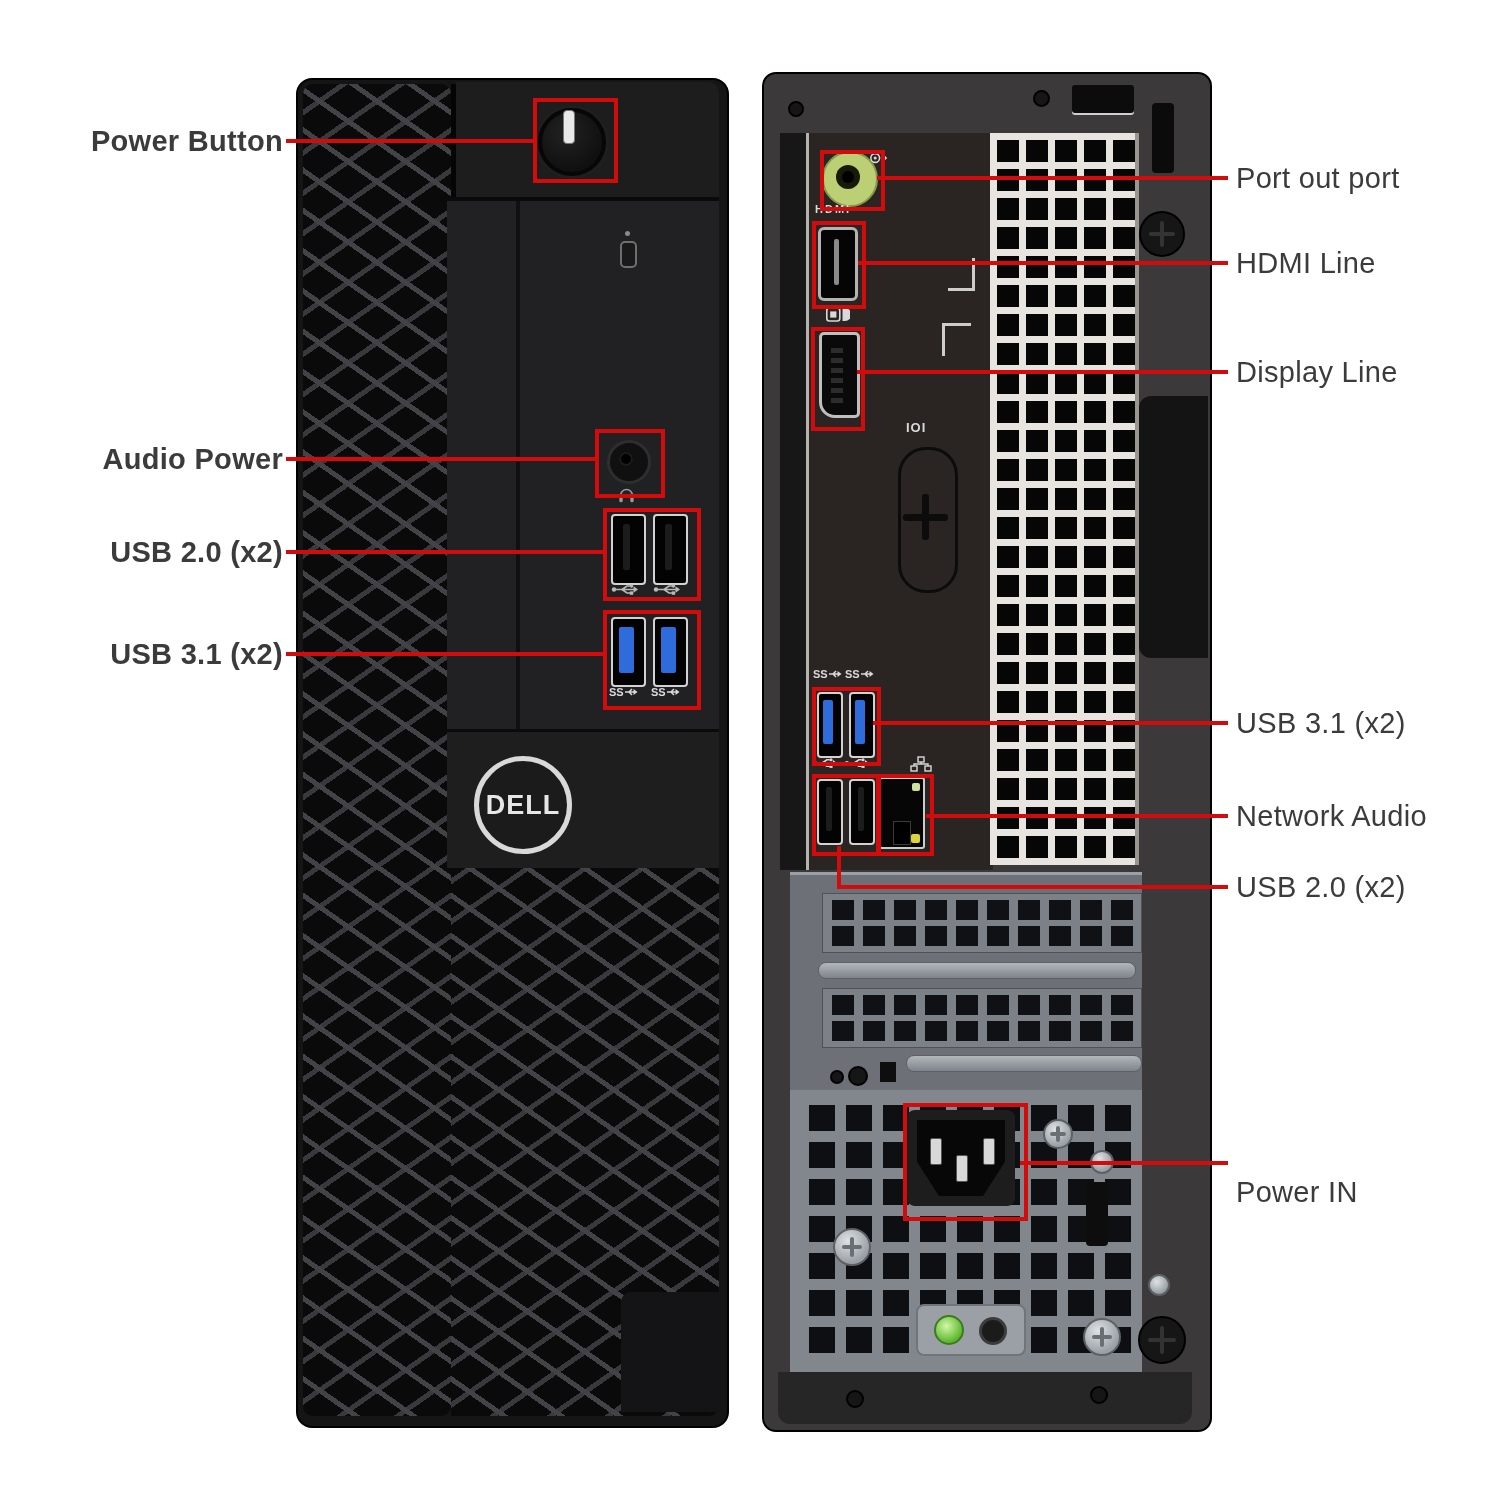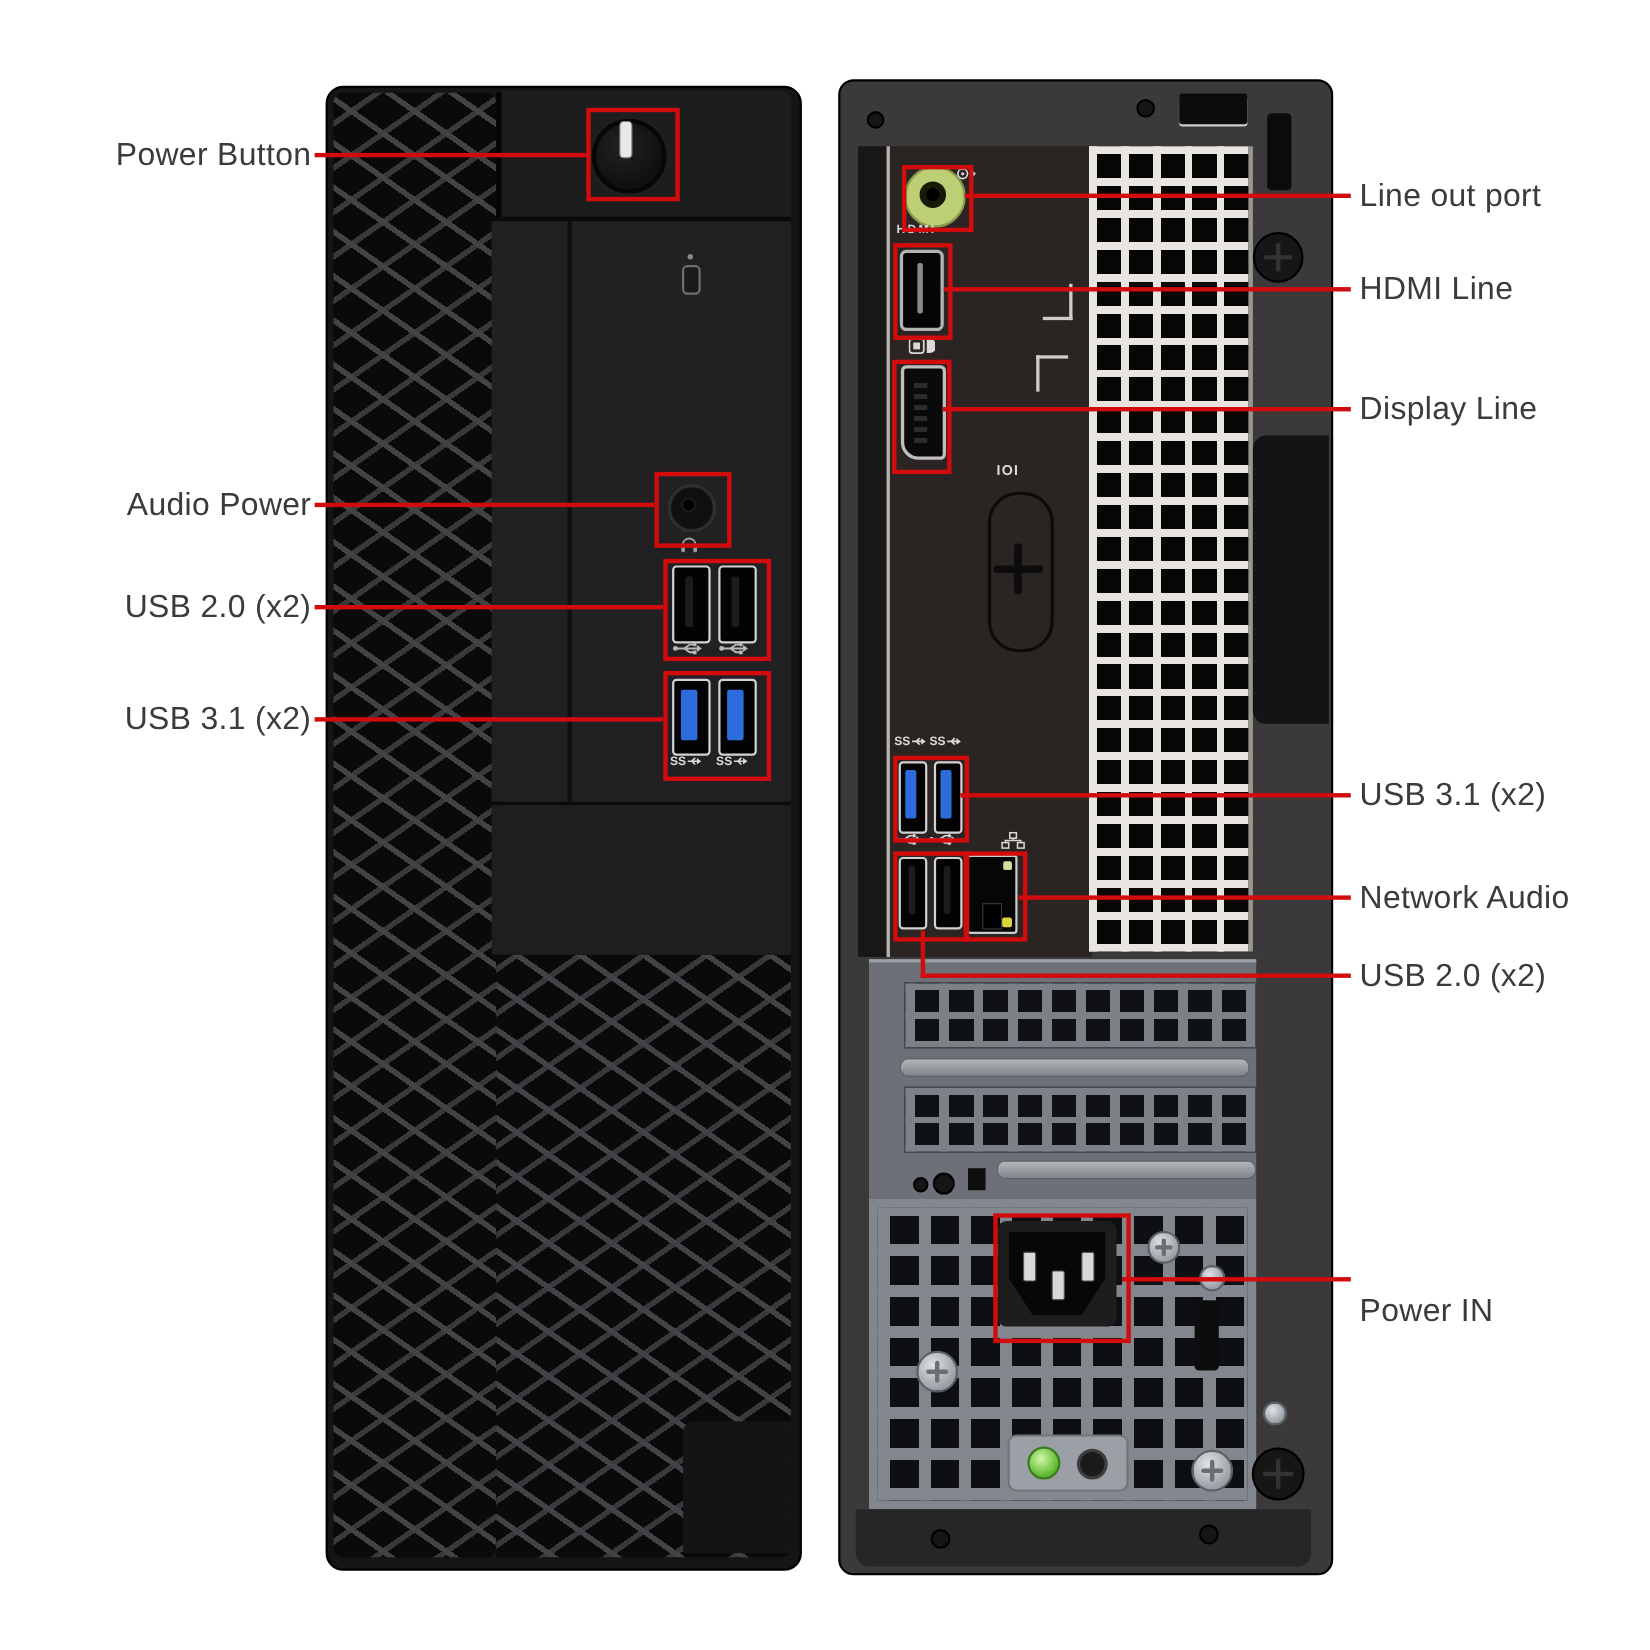--- a/index.html
+++ b/index.html
@@ -3,21 +3,21 @@
 <meta charset="utf-8">
 <style>
   html,body{margin:0;padding:0;background:#ffffff;}
   #stage{position:relative;width:1500px;height:1500px;background:#ffffff;overflow:hidden;
          font-family:"Liberation Sans","DejaVu Sans",sans-serif;}
   .abs{position:absolute;}
 
   
   .callout-label{position:absolute;font-size:29px;font-weight:500;color:#3b3b3b;
                  letter-spacing:.3px;white-space:nowrap;line-height:40px;z-index:60;}
-  .lbl-left{right:1217px;text-align:right;}
+  .lbl-left{right:1217px;text-align:right;font-weight:bold;}
   .lbl-right{left:1236px;text-align:left;}
   .redline{position:absolute;height:4px;background:#d20b0d;z-index:55;}
   .redline-v{position:absolute;width:4px;background:#d20b0d;z-index:55;}
   .redbox{position:absolute;border:4px solid #d20b0d;z-index:50;}
 
   
   .ft-body{left:296px;top:78px;width:429px;height:1346px;background:#151515;border:2px solid #000;border-radius:16px;}
   .mesh{background-color:#0a0a0b;
         background-image:
           repeating-linear-gradient(35deg, rgba(0,0,0,0) 0 28px, #434347 28px 33px),
@@ -189,20 +189,23 @@
       </svg>
   </div>
   <div class="abs ss-mark" style="left:651px;top:686px;">
     <span>SS</span>
     <svg class="icon" width="13" height="10" viewBox="0 0 13 10">
         <path d="M0 5 H9 M4 5 L7 2 M4 5 L7 8" stroke="#d9d9d9" stroke-width="1.5" fill="none"></path>
         <path d="M8.5 2 12.5 5 8.5 8 z" fill="#d9d9d9"></path>
       </svg>
   </div>
 
+  <div class="abs badge-circle">
+    <span class="badge-text">DELL</span>
+  </div>
 
   <div class="abs bt-body"></div>
   <div class="abs screw-dark" style="left:788px;top:101px;width:12px;height:12px;"></div>
   <div class="abs screw-dark" style="left:1033px;top:90px;width:13px;height:13px;"></div>
   <div class="abs bt-notch"></div>
   <div class="abs bt-slot-top"></div>
   <div class="abs bt-leftstrip"></div>
   <div class="abs bt-io"></div>
   <div class="abs vent"></div>
   <div class="abs vent-edge"></div>
@@ -356,21 +359,21 @@
   <div class="redline" style="left:926px;top:814px;width:302px;"></div>
   <div class="redline-v" style="left:837px;top:846px;height:43px;"></div>
   <div class="redline" style="left:837px;top:885px;width:391px;"></div>
   <div class="redline" style="left:1020px;top:1161px;width:208px;"></div>
 
   <div class="callout-label lbl-left" style="top:121px;">Power Button</div>
   <div class="callout-label lbl-left" style="top:439px;">Audio Power</div>
   <div class="callout-label lbl-left" style="top:532px;">USB 2.0 (x2)</div>
   <div class="callout-label lbl-left" style="top:634px;">USB 3.1 (x2)</div>
 
-  <div class="callout-label lbl-right" style="top:158px;">Line out port</div>
+  <div class="callout-label lbl-right" style="top:158px;">Port out port</div>
   <div class="callout-label lbl-right" style="top:243px;">HDMI Line</div>
   <div class="callout-label lbl-right" style="top:352px;">Display Line</div>
   <div class="callout-label lbl-right" style="top:703px;">USB 3.1 (x2)</div>
   <div class="callout-label lbl-right" style="top:796px;">Network Audio</div>
   <div class="callout-label lbl-right" style="top:867px;">USB 2.0 (x2)</div>
   <div class="callout-label lbl-right" style="top:1172px;">Power IN</div>
 
 </div>
 
 </body></html>

